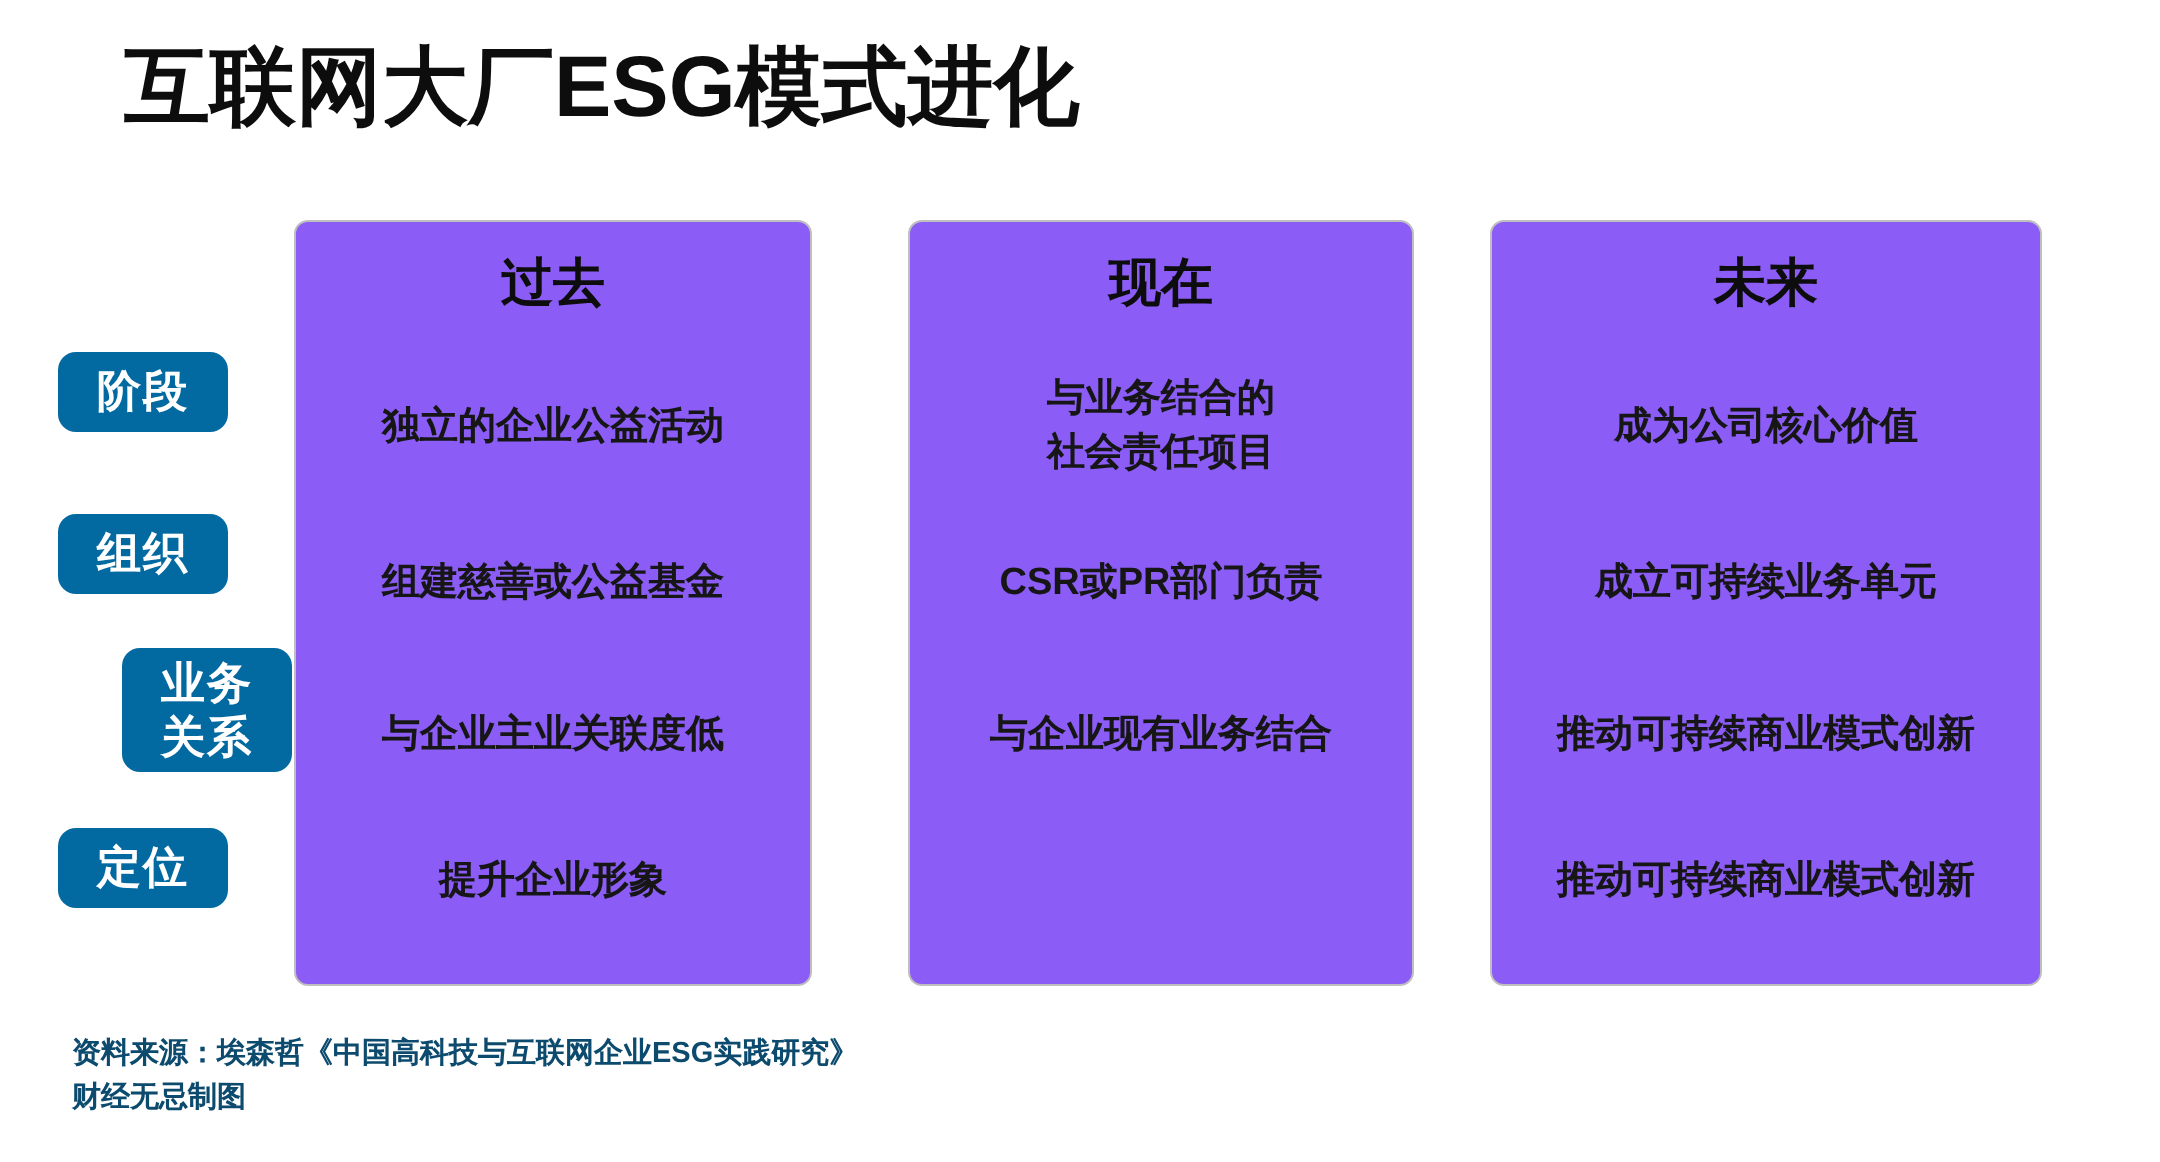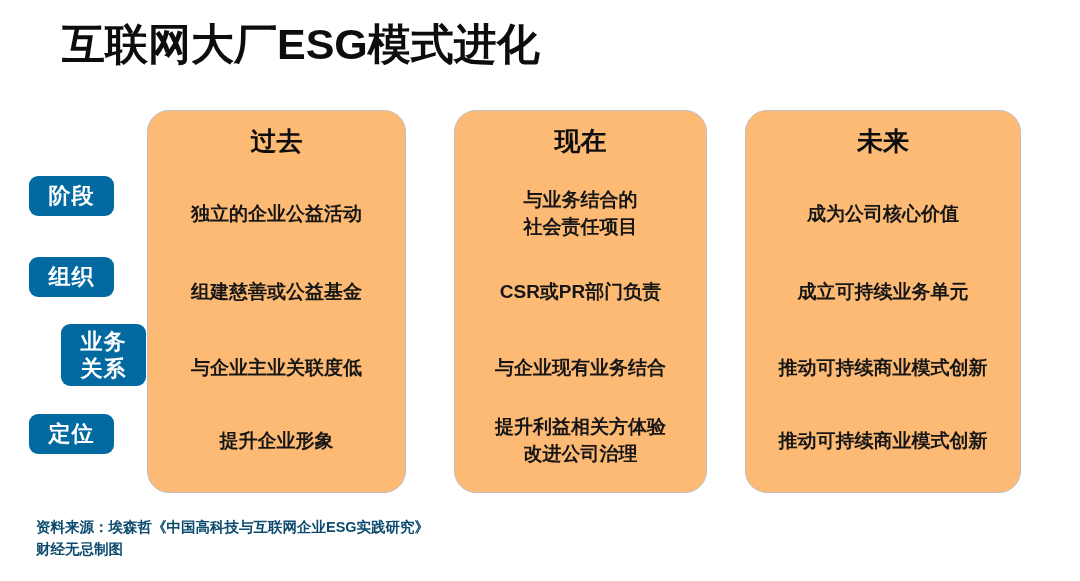--- a/index.html
+++ b/index.html
@@ -67,23 +67,23 @@
   #stage-badge-0 { top: 76px; }
   #stage-badge-1 { top: 157px; }
   #stage-badge-2 { top: 224px; margin-left: 32px; }
   #stage-badge-3 { top: 314px; }
 
   
   .phase-card {
     position: absolute;
     top: 110px;
     height: 383px;
-    background: #fdba74;
+    background: #8b5cf6;
     border: 1.5px solid #bfbfbf;
-    border-radius: 22px;
+    border-radius: 7px;
     box-sizing: border-box;
   }
   #phase-card-0 { left: 147px; width: 259px; }
   #phase-card-1 { left: 454px; width: 253px; }
   #phase-card-2 { left: 745px; width: 276px; }
 
   .card-header {
     position: absolute;
     left: 0;
     right: 0;
@@ -175,24 +175,20 @@
   <div class="card-cell" id="cell-1-0">
     <span class="cell-line">与业务结合的</span>
     <span class="cell-line">社会责任项目</span>
   </div>
   <div class="card-cell" id="cell-1-1">
     <span class="cell-line">CSR或PR部门负责</span>
   </div>
   <div class="card-cell" id="cell-1-2">
     <span class="cell-line">与企业现有业务结合</span>
   </div>
-  <div class="card-cell" id="cell-1-3">
-    <span class="cell-line">提升利益相关方体验</span>
-    <span class="cell-line">改进公司治理</span>
-  </div>
 </div>
 
 <div class="phase-card" id="phase-card-2">
   <div class="card-header">未来</div>
 
   <div class="card-cell" id="cell-2-0">
     <span class="cell-line">成为公司核心价值</span>
   </div>
   <div class="card-cell" id="cell-2-1">
     <span class="cell-line">成立可持续业务单元</span>

